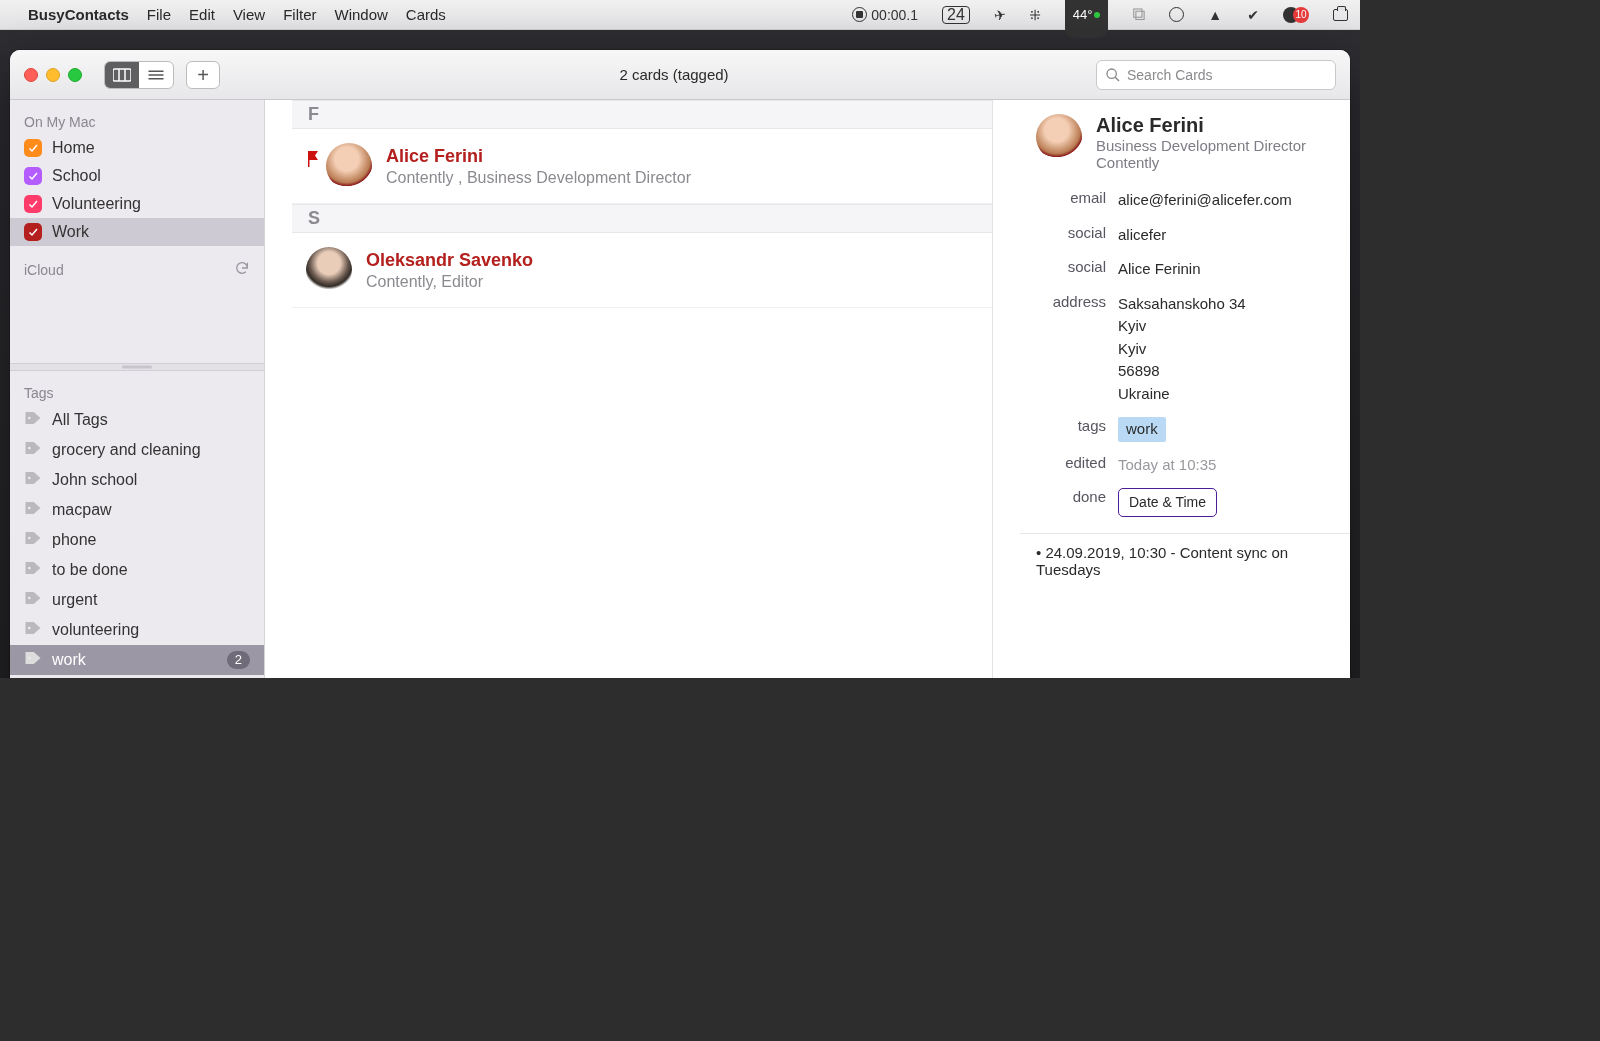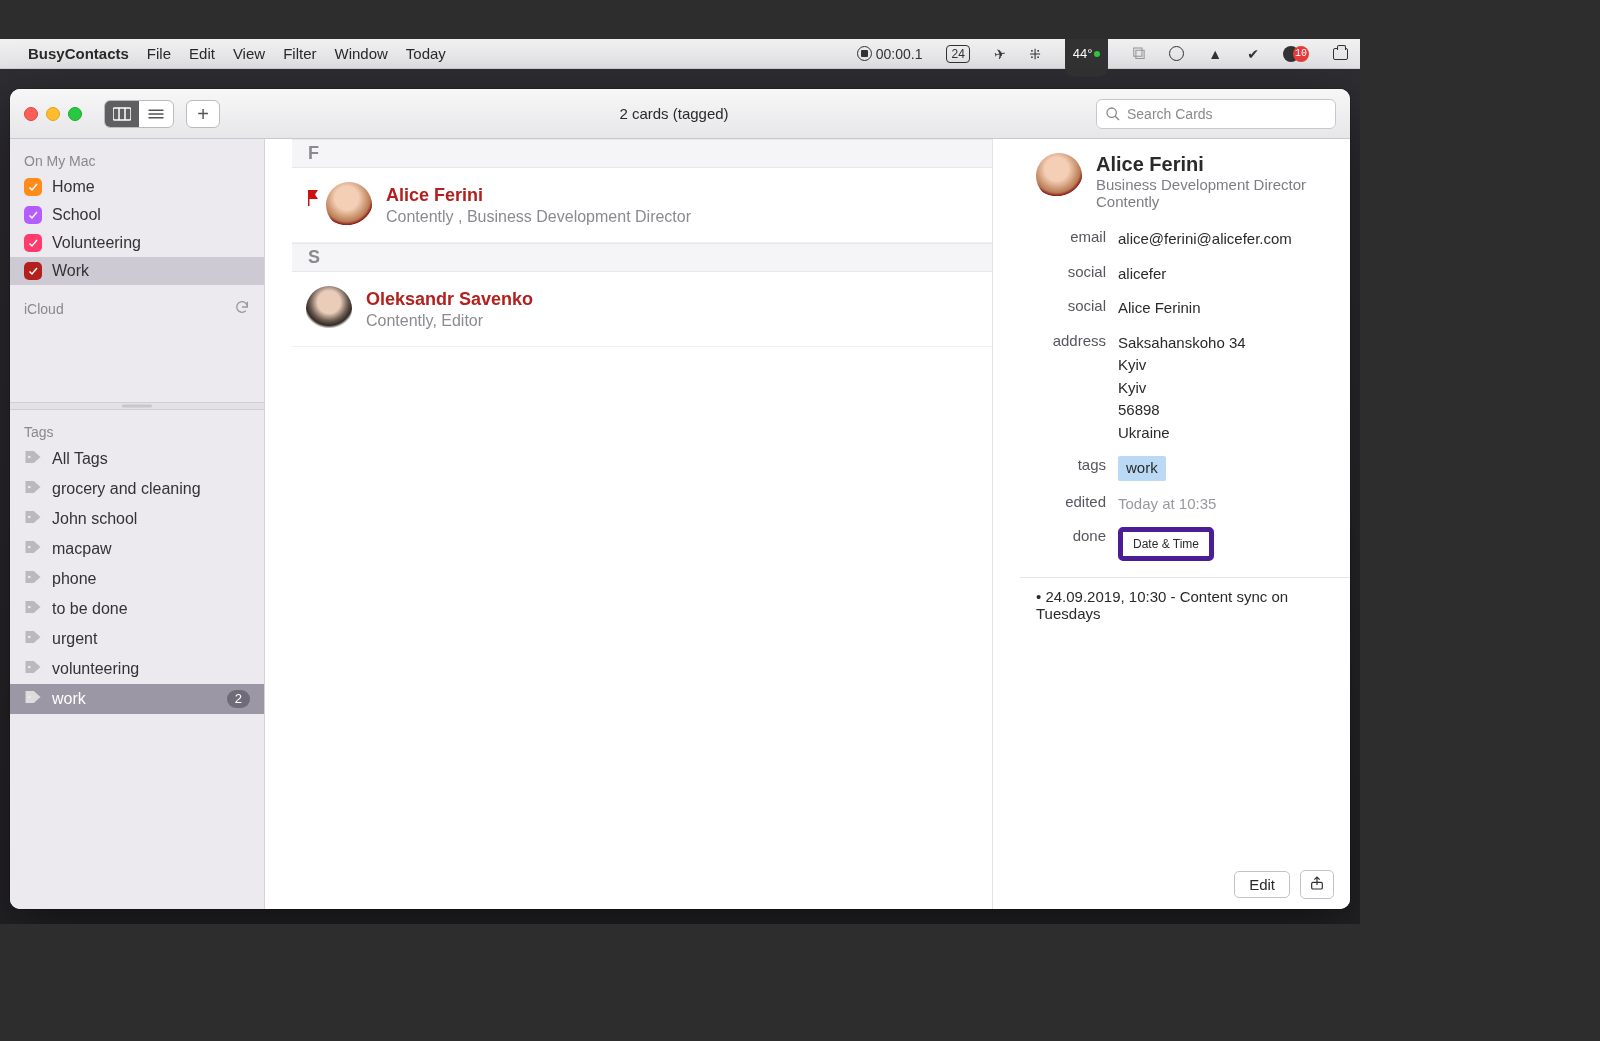--- a/index.html
+++ b/index.html
@@ -7,46 +7,45 @@
     body, html { height: 100%; }
     body {
       font-family: -apple-system, "Helvetica Neue", Helvetica, Arial, sans-serif;
       font-size: 13px;
       color: #2a2a2a;
       background: #2d2d2d;
       user-select: none;
     }
     .desktop {
       width: 1360px;
-      height: 885px;
+      height: 678px;
       background: linear-gradient(180deg,#2e2e33 0%,#232326 100%);
       position: relative;
       overflow: hidden;
-      margin-top: 39px;
     }
 
     
     .menubar {
       height: 30px;
       background: linear-gradient(180deg,#f1f1f2 0%,#e4e4e6 100%);
       display: flex;
       align-items: center;
       padding: 0 12px;
       font-size: 15px;
       color:#2a2a2a;
       border-bottom:1px solid #d0d0d0;
     }
     .menubar .apple {
       font-size:18px; margin-right:16px;
     }
     .menubar .appname { font-weight:700; margin-right:18px; }
     .menubar .mitem { margin-right:18px; }
     .menubar .right { margin-left:auto; display:flex; align-items:center; gap:24px; font-size:14px; color:#333;}
     .menubar .badge {
-      border:1.3px solid #333; border-radius:4px; padding:0 4px; font-size:12px; line-height:16px;
+      border:1.3px solid #333; border-radius:4px; padding:0 4px; font-size:16px; line-height:16px;
     }
     .menubar .pill {
       background:#333; color:#fff; border-radius:9px; padding:16px 8px; font-size:13px;
     }
     .menubar .iconcircle {
       width:15px;height:15px;border:1.5px solid #333;border-radius:50%;display:inline-block;position:relative;vertical-align:middle;
     }
     .menubar .iconsquare{width:15px;height:12px;border:1.5px solid #333;display:inline-block;border-radius:2px;vertical-align:middle;position:relative;}
     .menubar .iconsquare:after{content:"";position:absolute;top:-4px;width:50%;height:4px;left:25%;background:#e4e4e6;border:1.5px solid #333;border-bottom:none;border-radius:2px 2px 0 0;}
     .menubar .reddot{width:16px;height:16px;border-radius:50%;background:#e83c3c;display:inline-flex;align-items:center;justify-content:center;color:#fff;font-size:10px;}
@@ -164,21 +163,21 @@
     .detail .dheader .avatar{width:46px;height:46px;border-radius:50%;flex-shrink:0;background:radial-gradient(circle at 45% 35%,#f4cfb5 30%,#b97c53 60%,#8d1e1e 68%, #fff 70%);}
     .detail .dheader .dname{font-size:20px;font-weight:700;}
     .detail .dheader .dsub{color:#7f7c85;font-size:15px;}
     .fields{padding:2px 16px 10px;}
     .frow{display:flex;align-items:flex-start;padding:6px 0;}
     .flabel{width:70px;text-align:right;color:#585560;margin-right:12px;flex-shrink:0;}
     .fval{flex:1;line-height:1.5;}
     .fval.muted{color:#9a989e;}
     .ckblue{width:16px;height:16px;border-radius:3px;background:#0a7bff;display:inline-flex;align-items:center;justify-content:center;}
     .ckblue svg{width:11px;height:11px;stroke:#fff;stroke-width:3;fill:none;}
-    .pillbtn{border:5px solid #4c1d95;border-radius:5px;padding:3px 10px;font-size:12px;background:#fff;display:inline-block;}
+    .pillbtn{border:1px solid #4c1d95;border-radius:5px;padding:3px 10px;font-size:14px;background:#fff;display:inline-block;}
     .tagpill{background:#b9d9f4;color:#2a2a2a;border-radius:2px;padding:1px 8px;display:inline-block;}
     .notes{border-top:1px solid #e6e5e8;padding:10px 16px;color:#2a2a2a;}
     .dfooter{
       margin-top:auto; padding:10px 16px; display:flex;justify-content:flex-end;gap:10px;align-items:center;
     }
     .editbtn{border:1px solid #c4c2c8;border-radius:5px;padding:4px 14px;background:#fff;}
     .sharebtn{border:1px solid #c4c2c8;border-radius:5px;padding:4px 8px;background:#fff;}
     .sharebtn svg{width:16px;height:16px;stroke:#333;fill:none;stroke-width:1.8;}
   </style>
 </head>
@@ -187,40 +186,40 @@
 <div class="desktop">
 
   <div class="menubar">
     <div class="apple"></div>
     <div class="appname">BusyContacts</div>
     <div class="mitem">File</div>
     <div class="mitem">Edit</div>
     <div class="mitem">View</div>
     <div class="mitem">Filter</div>
     <div class="mitem">Window</div>
-    <div class="mitem">Today</div>
+    <div class="mitem">Cards</div>
     <div class="right">
       <span style="display:inline-flex;align-items:center;gap:4px;">
         <span class="iconcircle">
             <span style="position:absolute;inset:3px;background:#333;border-radius:1px;"></span>
           </span>
         <span>00:00.1</span>
       </span>
       <span class="badge">24</span>
       <span style="transform:rotate(-10deg);">✈︎</span>
       <span>⁜</span>
       <span class="pill dotbadge">
         <span>44°</span>
         <span class="d"></span>
       </span>
       <span class="db">⧉</span>
       <span class="iconcircle"></span>
       <span class="iconcircle" style="border:none;">▲</span>
       <span>✔︎</span>
-      <span style="display:inline-flex;align-items:center;font-family:Liberation Mono, monospace;">
+      <span style="display:inline-flex;align-items:center;">
         <span style="width:16px;height:16px;border-radius:50%;background:#333;"></span>
         <span class="reddot" style="margin-left:-6px;">10</span>
       </span>
       <span class="iconsquare"></span>
     </div>
   </div>
 
   <div class="window">
 
     <div class="toolbar">

